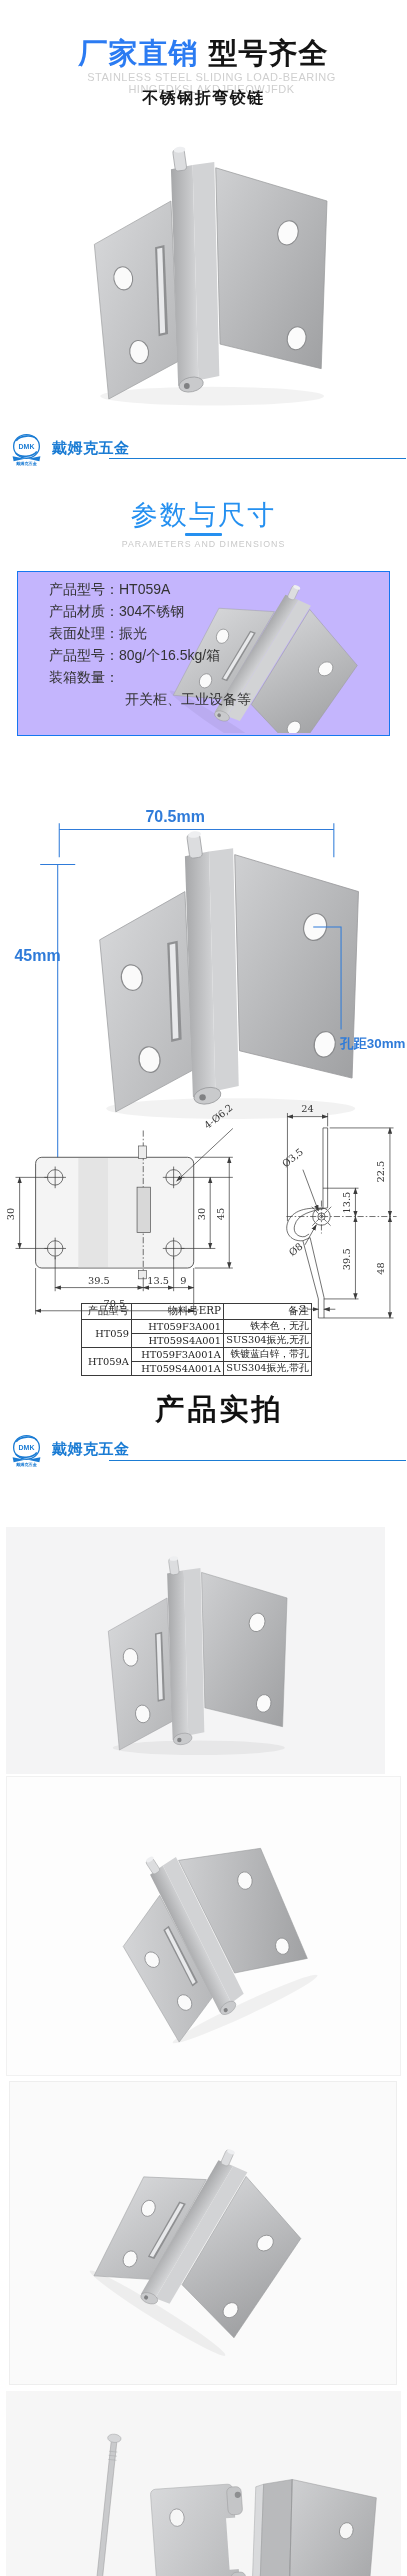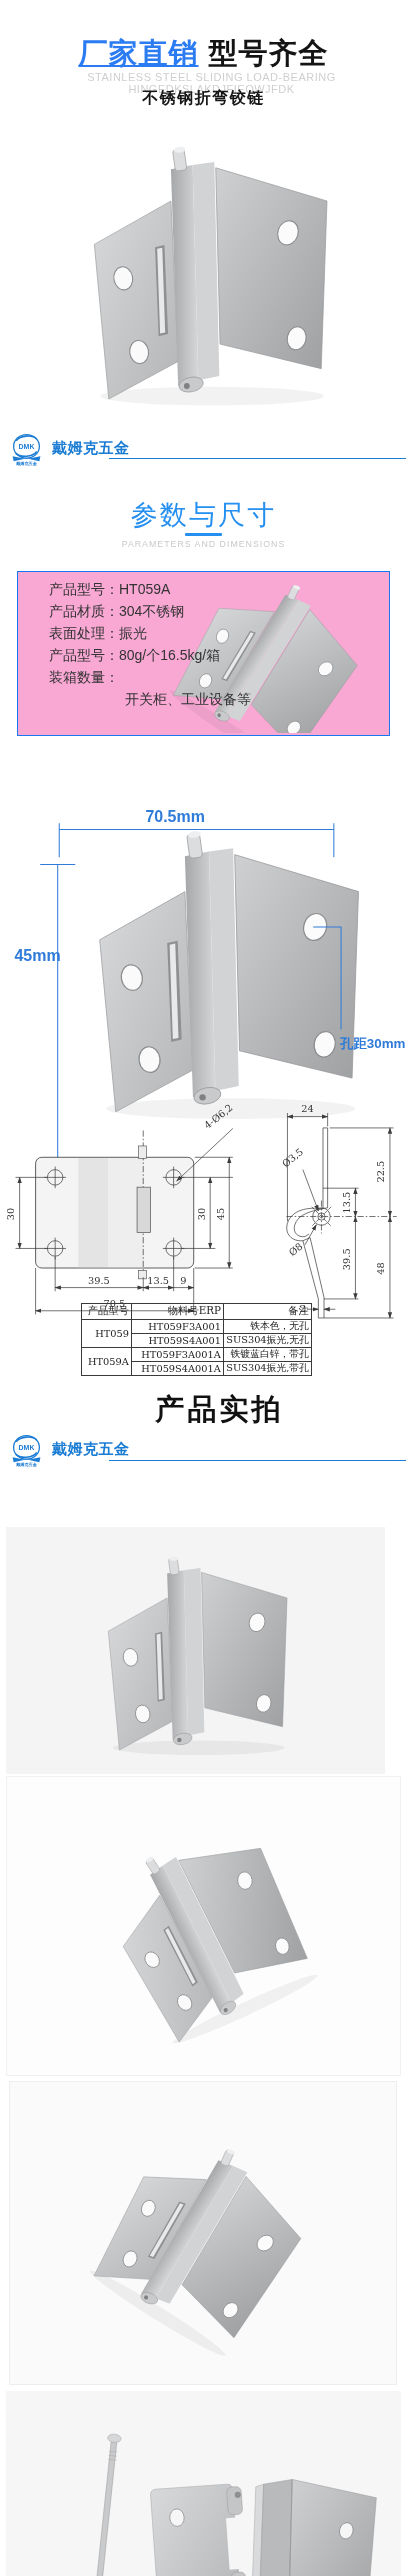--- a/index.html
+++ b/index.html
@@ -2,35 +2,35 @@
 <html style="font-size:8.2px"><head>
 <meta charset="utf-8">
 <style>
   * { margin:0; padding:0; box-sizing:border-box; }
   body { background:#fff; font-family:"Liberation Sans","DejaVu Sans",sans-serif; }
   #page { position:relative; width:407px; height:2701px; margin:0 auto; background:#fff; overflow:hidden; }
   .abs { position:absolute; }
 
   
   .main-title { top:34px; left:0; width:407px; text-align:center; font-size:29px; font-weight:800; letter-spacing:1px; color:#141414; }
-  .main-title .hl { color:#2b7bf2; margin-right:10px;text-decoration:underline; }
+  .main-title .hl { color:#2b7bf2; margin-right:10px; }
   .sub-title { top:71px; left:8px; width:407px; text-align:center; font-size:11px; letter-spacing:0.5px; color:#cfcfcf; }
   .product-name { top:88px; left:0; width:407px; text-align:center; font-size:16px; font-weight:600; color:#161616; letter-spacing:1.5px; }
 
   
   .brand-name { font-size:15px; font-weight:700; color:#1b7cd4; letter-spacing:0.5px; }
   .brand-line { background:#1b7cd4; height:1.3px; }
 
   
   .sec-title-blue { top:497px; left:0; width:407px; text-align:center; font-size:27px; font-weight:400; color:#2590f0; letter-spacing:2.1px; }
   .blue-bar { top:533px; left:185px; width:37px; height:2.6px; background:#2590f0; border-radius:1px; }
   .sec-sub { top:539px; left:0; width:407px; text-align:center; font-size:8.8px; letter-spacing:1px; color:#c9c9c9; }
 
   
-  .spec-box { top:571px; left:17px; width:373px; height:165px; border:1.5px solid #1677f0; background:#f9a8d4; }
+  .spec-box { top:571px; left:17px; width:373px; height:165px; border:1.5px solid #1677f0; background:#c4b5fd; }
   .spec-text { position:absolute; left:31px; top:6.2px; width:216px; font-size:14px; color:#333; font-weight:500; }
   .spec-line { line-height:22px; white-space:nowrap; }
   .spec-cont { line-height:22px; padding-left:76px; white-space:nowrap; }
   .spec-photo { position:absolute; right:1px; top:1px; width:233px; height:160px; overflow:hidden; }
 
   
   .models { top:1303px; left:81px; border-collapse:collapse; font-family:"DejaVu Serif","Liberation Serif",serif; font-size:9.8px; color:#222; }
   .models td, .models th { border:0.8px solid #3a3a3a; text-align:right; font-weight:400; padding:0 2.1px;margin-left:11px; }
   .models th { height:15.5px; font-size:10.3px; }
   .models td { height:14px; }

